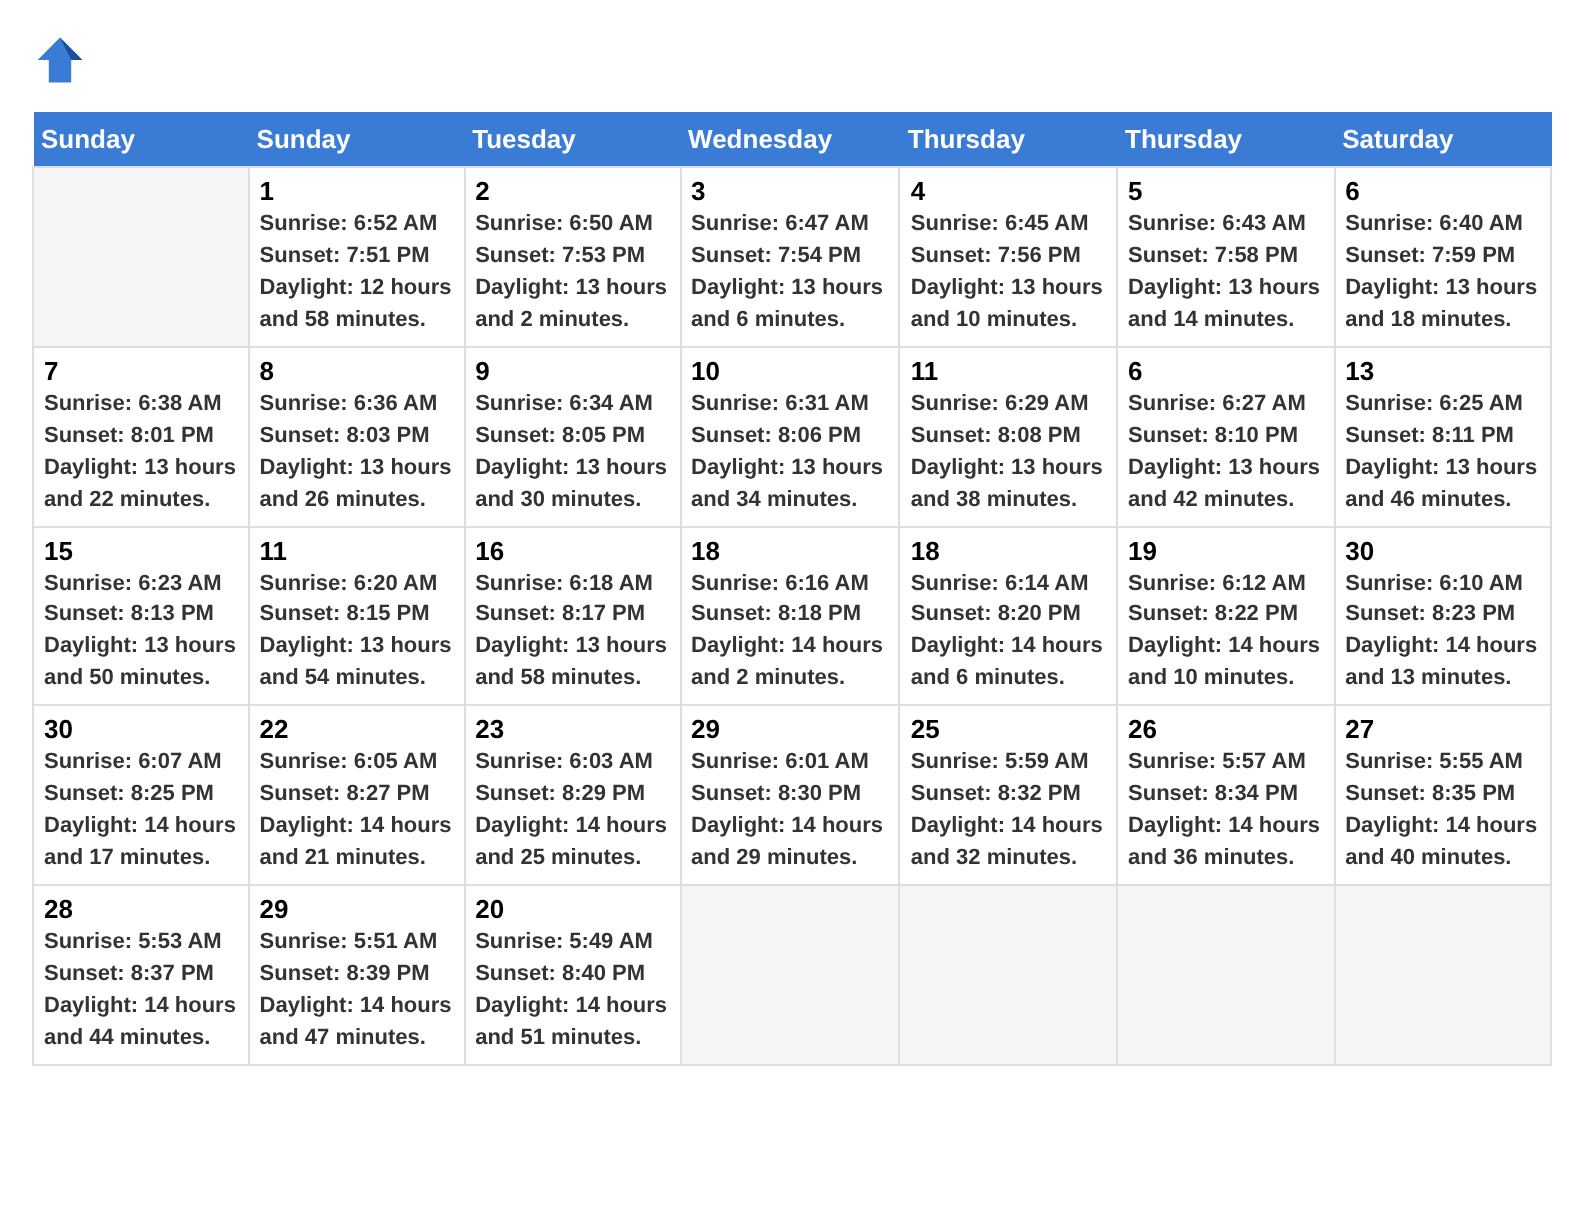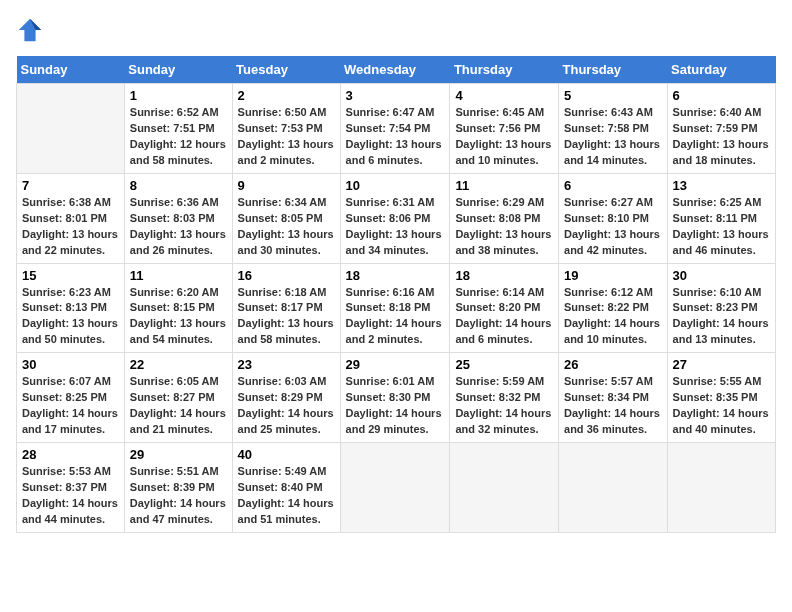--- a/index.html
+++ b/index.html
@@ -248,21 +248,21 @@
       <tr>
         <td>
           <span class="day-num">28</span>
           <div class="day-info">Sunrise: 5:53 AM<br>Sunset: 8:37 PM<br>Daylight: 14 hours<br>and 44 minutes.</div>
         </td>
         <td>
           <span class="day-num">29</span>
           <div class="day-info">Sunrise: 5:51 AM<br>Sunset: 8:39 PM<br>Daylight: 14 hours<br>and 47 minutes.</div>
         </td>
         <td>
-          <span class="day-num">40</span>
+          <span class="day-num">20</span>
           <div class="day-info">Sunrise: 5:49 AM<br>Sunset: 8:40 PM<br>Daylight: 14 hours<br>and 51 minutes.</div>
         </td>
         <td class="empty"></td>
         <td class="empty"></td>
         <td class="empty"></td>
         <td class="empty"></td>
       </tr>
     </tbody>
 </table>
 

